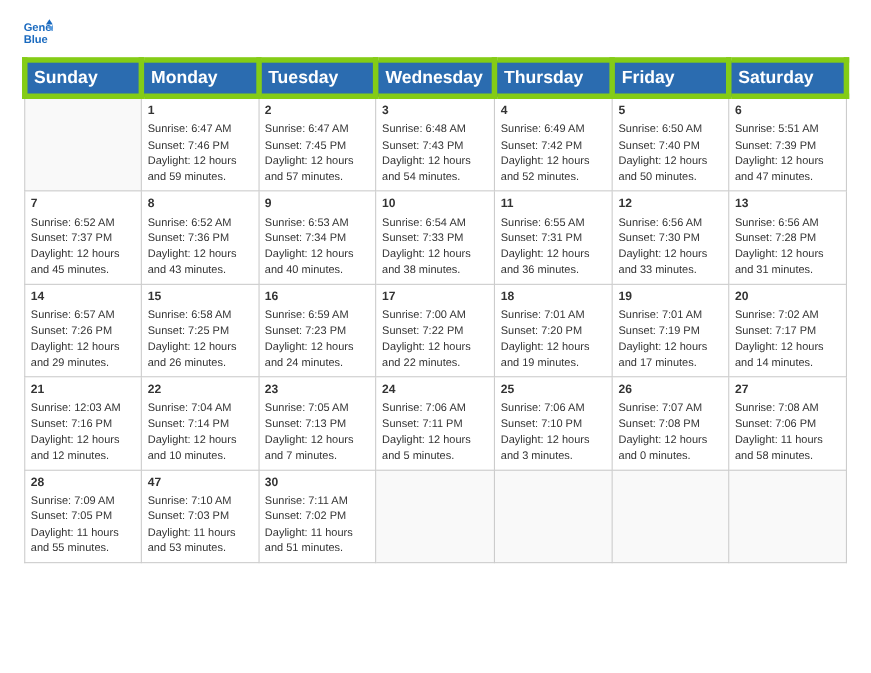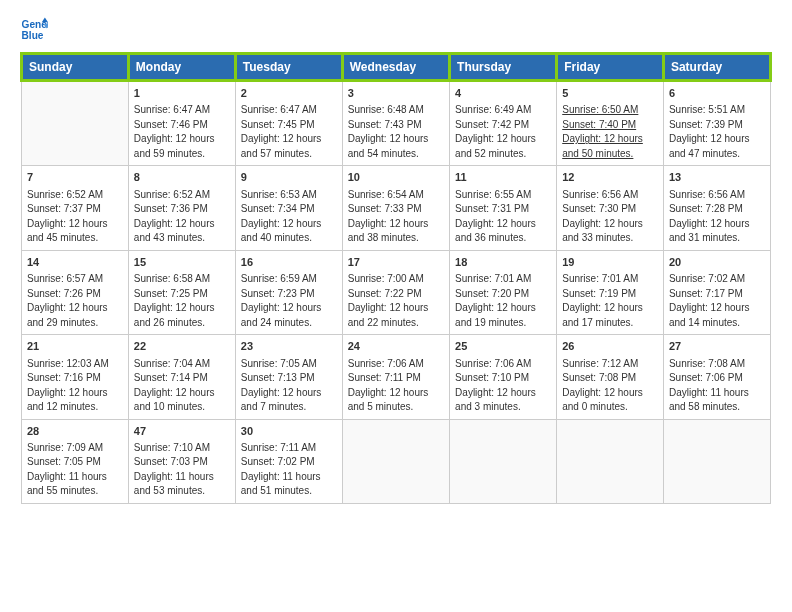--- a/index.html
+++ b/index.html
@@ -56,23 +56,23 @@
       width: 100%;
       border-collapse: collapse;
       margin-top: 8px;
       font-size: 10.5px;
     }
     .calendar thead th {
       background-color: #2b6cb0;
       color: #fff;
       padding: 5px 6px;
       text-align: left;
-      font-size: 12px;
+      font-size: 16px;
       font-weight: bold;
-      border: 3px solid #84cc16;
+      border: 5px solid #84cc16;
     }
     .calendar tbody td {
       border: 1px solid #ccc;
       vertical-align: top;
       padding: 4px 5px;
       width: 108px;
       height: 80px;
       color: #333;
       line-height: 1.4;
     }
@@ -152,21 +152,21 @@
           </td>
           <td>
             <span class="day-num">4</span>
             <div class="day-info" style="white-space: pre-line;">Sunrise: 6:49 AM
 Sunset: 7:42 PM
 Daylight: 12 hours
 and 52 minutes.</div>
           </td>
           <td>
             <span class="day-num">5</span>
-            <div class="day-info" style="white-space: pre-line; text-decoration: underline;">Sunrise: 6:50 AM
+            <div class="day-info" style="white-space: pre-line;">Sunrise: 6:50 AM
 Sunset: 7:40 PM
 Daylight: 12 hours
 and 50 minutes.</div>
           </td>
           <td>
             <span class="day-num">6</span>
             <div class="day-info" style="white-space: pre-line;">Sunrise: 5:51 AM
 Sunset: 7:39 PM
 Daylight: 12 hours
 and 47 minutes.</div>
@@ -305,21 +305,21 @@
           </td>
           <td>
             <span class="day-num">25</span>
             <div class="day-info" style="white-space: pre-line;">Sunrise: 7:06 AM
 Sunset: 7:10 PM
 Daylight: 12 hours
 and 3 minutes.</div>
           </td>
           <td>
             <span class="day-num">26</span>
-            <div class="day-info" style="white-space: pre-line;">Sunrise: 7:12 AM
+            <div class="day-info" style="white-space: pre-line;">Sunrise: 7:07 AM
 Sunset: 7:08 PM
 Daylight: 12 hours
 and 0 minutes.</div>
           </td>
           <td>
             <span class="day-num">27</span>
             <div class="day-info" style="white-space: pre-line;">Sunrise: 7:08 AM
 Sunset: 7:06 PM
 Daylight: 11 hours
 and 58 minutes.</div>

